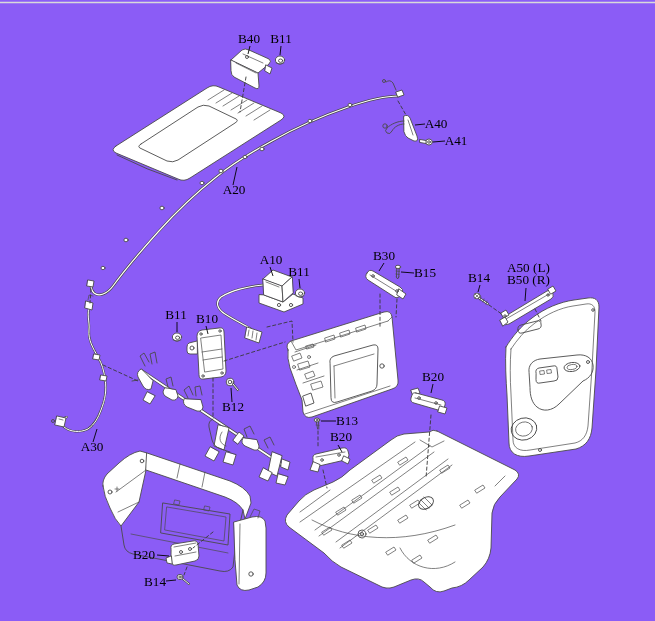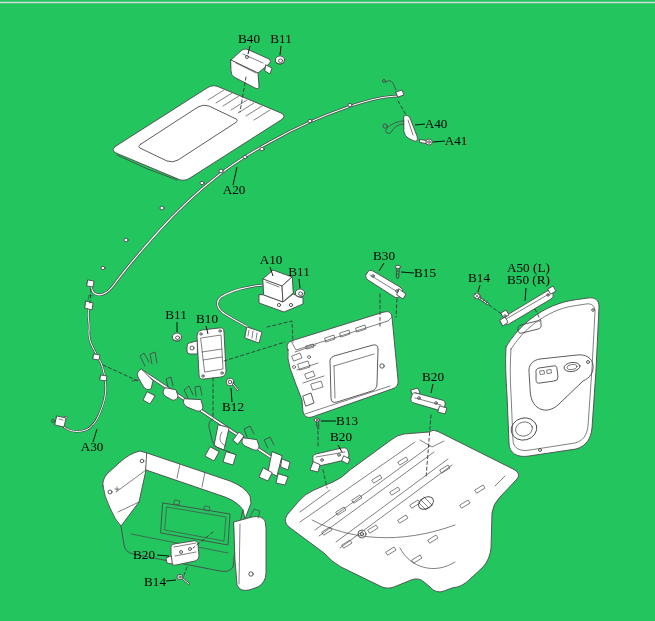--- a/index.html
+++ b/index.html
@@ -1,16 +1,16 @@
 <!DOCTYPE html>
 <html><head>
 <meta charset="utf-8">
 <style>
   html,body{margin:0;padding:0;background:#ffffff;}
-  .page{position:relative;width:655px;height:621px;background:#22c55e;overflow:hidden;
+  .page{position:relative;width:655px;height:621px;background:#8b5cf6;overflow:hidden;
         font-family:"Liberation Serif",serif;}
   svg{display:block;}
   .callout-text{font-family:"Liberation Serif",serif;font-size:13.2px;}
   .art{stroke:#4a4a4a;fill:none;stroke-width:0.9;stroke-linejoin:round;stroke-linecap:round;}
   .fillw{fill:#ffffff;}
   .core{stroke:#ffffff;}
   .dash{stroke:#383838;stroke-width:0.9;fill:none;stroke-dasharray:3.2 2.6;}
   .thin{stroke-width:0.7;}
 </style>
 </head>

